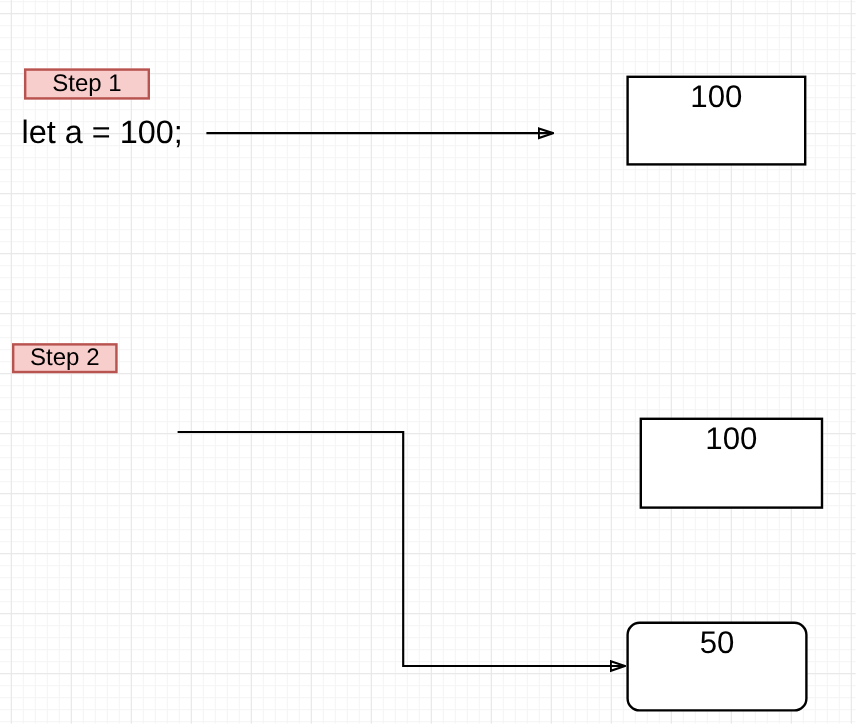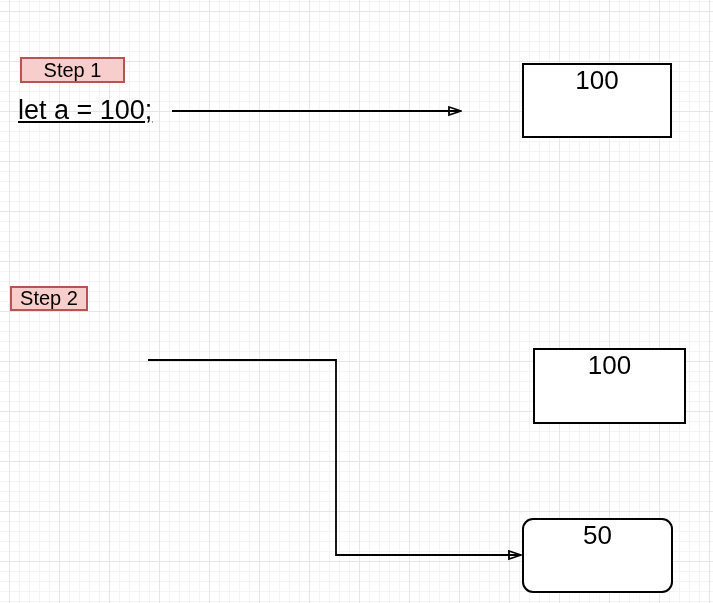--- a/index.html
+++ b/index.html
@@ -79,27 +79,27 @@
       </marker>
     </defs>
     <line x1="172" y1="111" x2="460" y2="111" marker-end="url(#arrowhead)"></line>
     <path d="M148,360 L336,360 L336,555 L520,555" marker-end="url(#arrowhead)"></path>
   </svg>
 
   <div class="step-label" style="left:20px; top:12px; width:105px; height:26px;margin-top:45px;">
     <span>Step 1</span>
   </div>
 
-  <div class="code-text" style="left:18px; top:95px;text-decoration:underline;">let a = 100;</div>
+  <div class="code-text" style="left:18px; top:95px;">let a = 100;</div>
 
   <div class="mem-box" style="left:522px; top:63px; width:150px; height:75px;">
     <span>100</span>
   </div>
 
-  <div class="step-label" style="left:10px; top:286px; width:78px; height:25px;">
+  <div class="step-label" style="left:10px; top:286px; width:88px; height:25px;">
     <span>Step 2</span>
   </div>
 
 
   <div class="mem-box" style="left:533px; top:348px; width:153px; height:76px;">
     <span>100</span>
   </div>
 
   <div class="mem-box" style="left:522px; top:518px; width:151px; height:75px;border-radius:11px;">
     <span>50</span>

